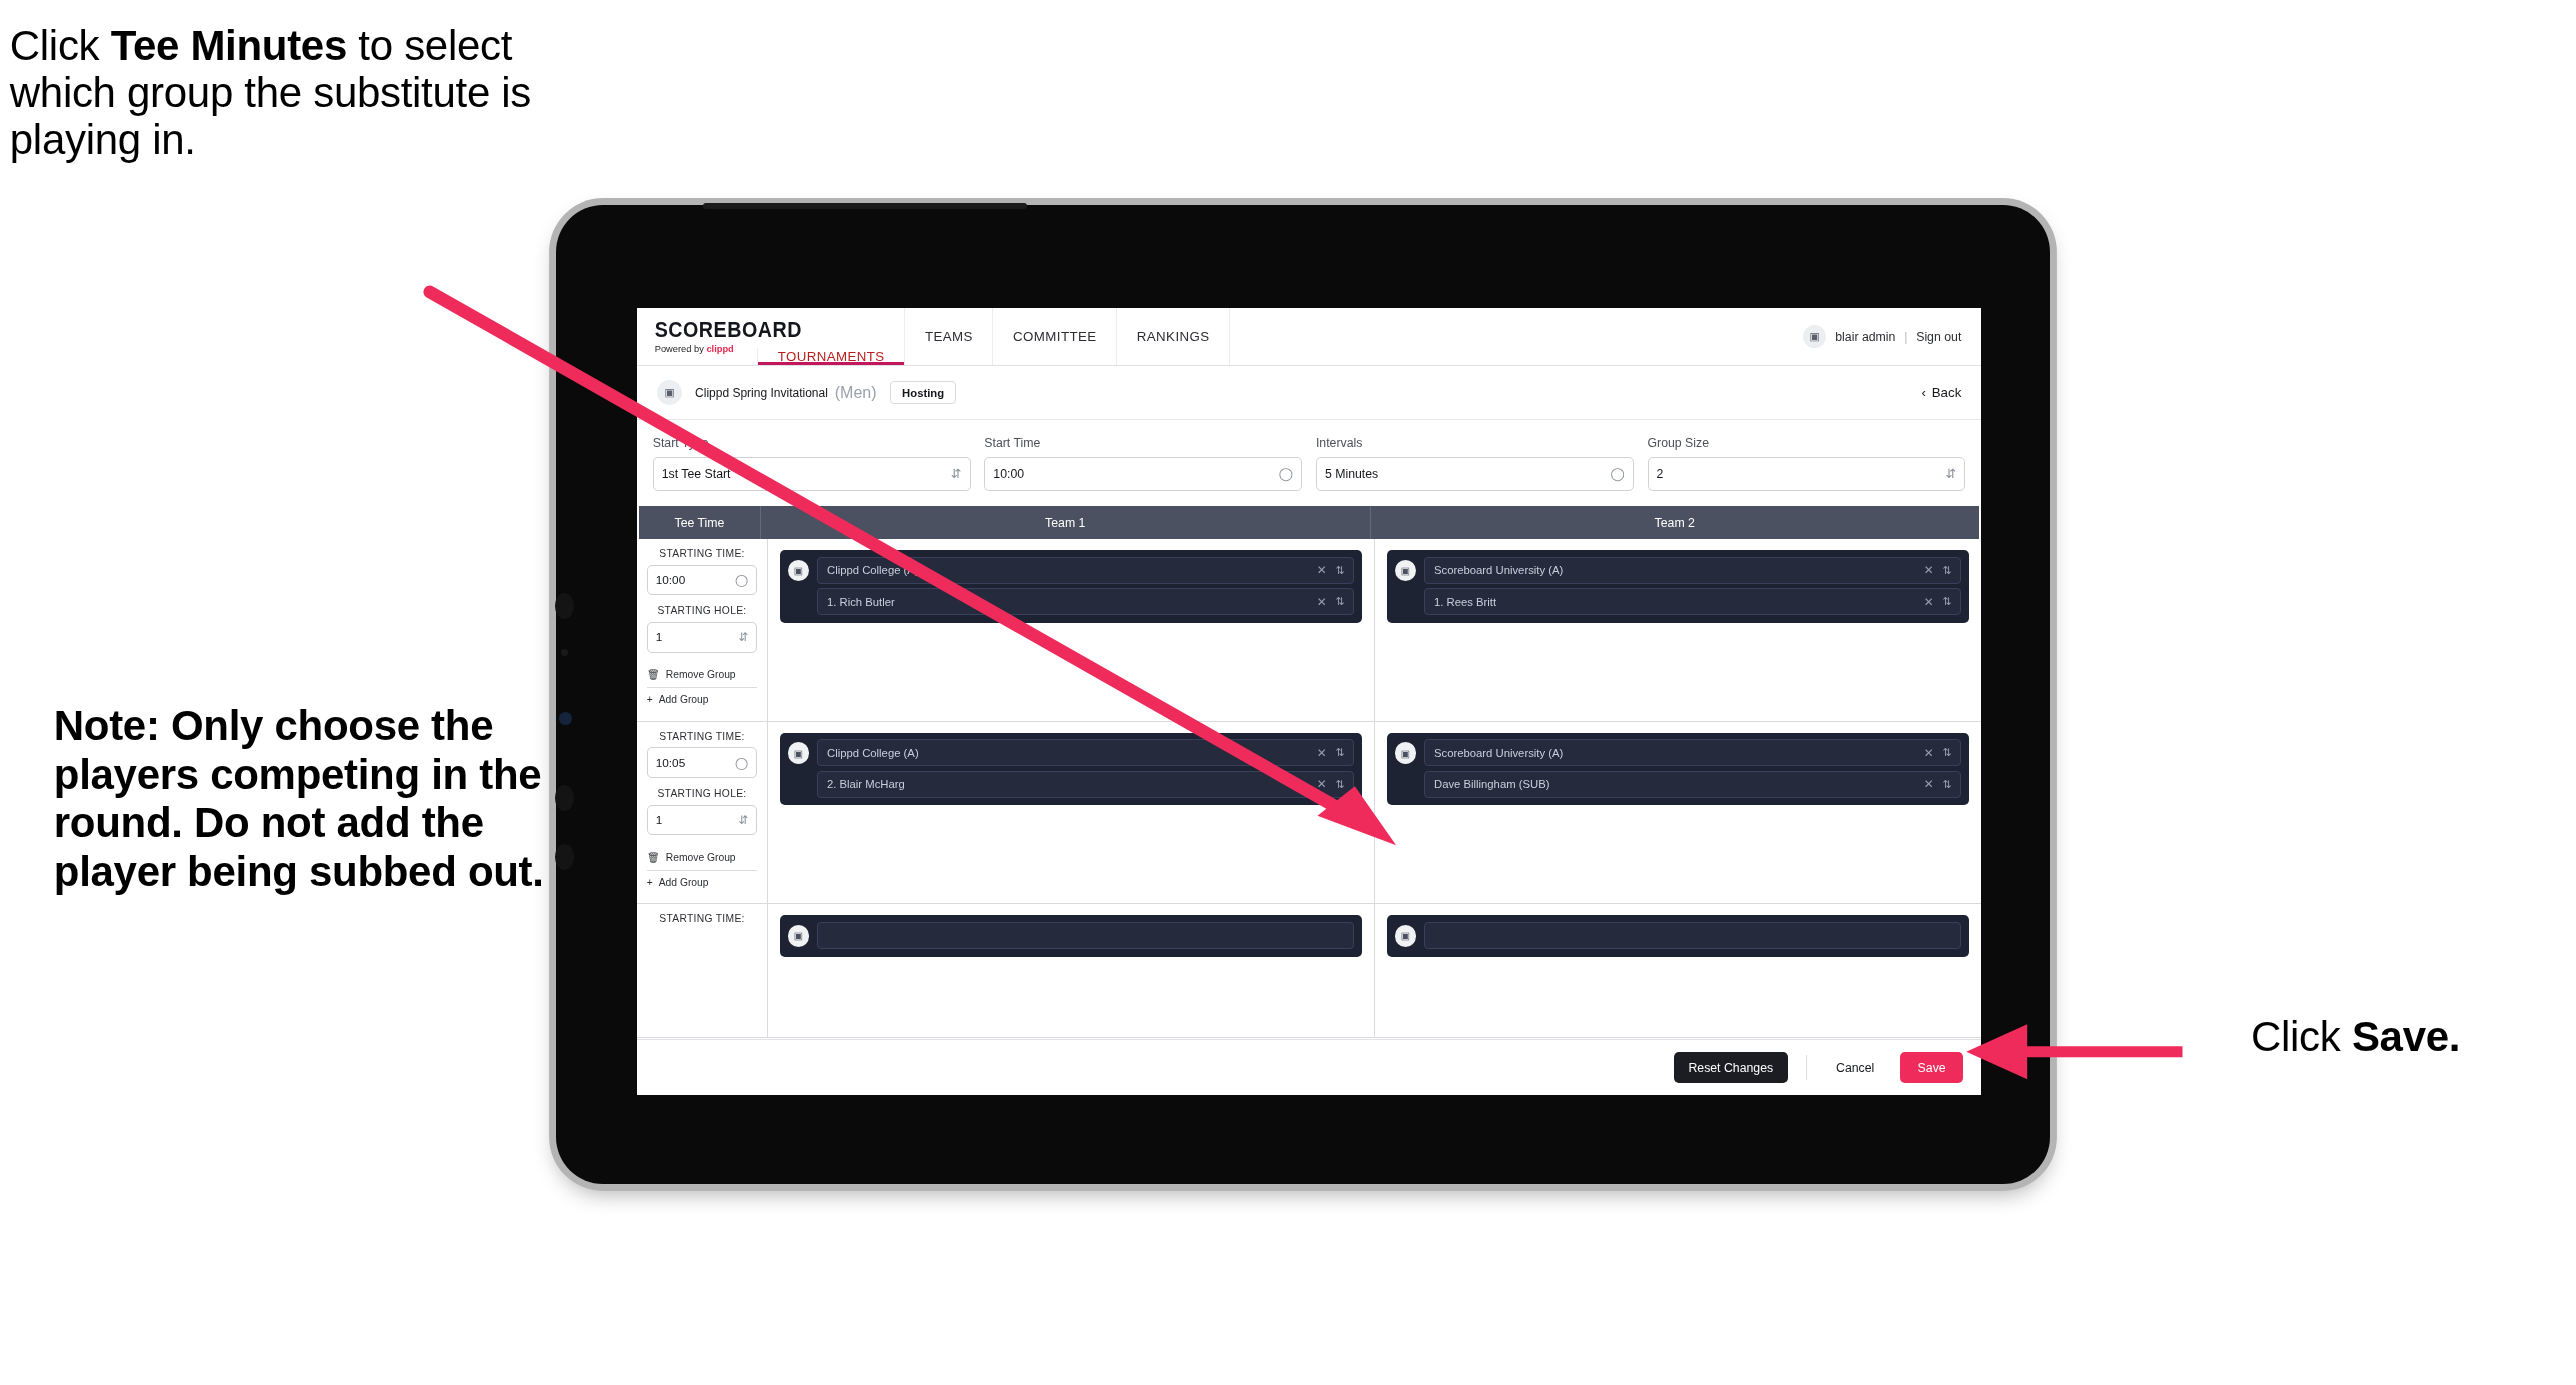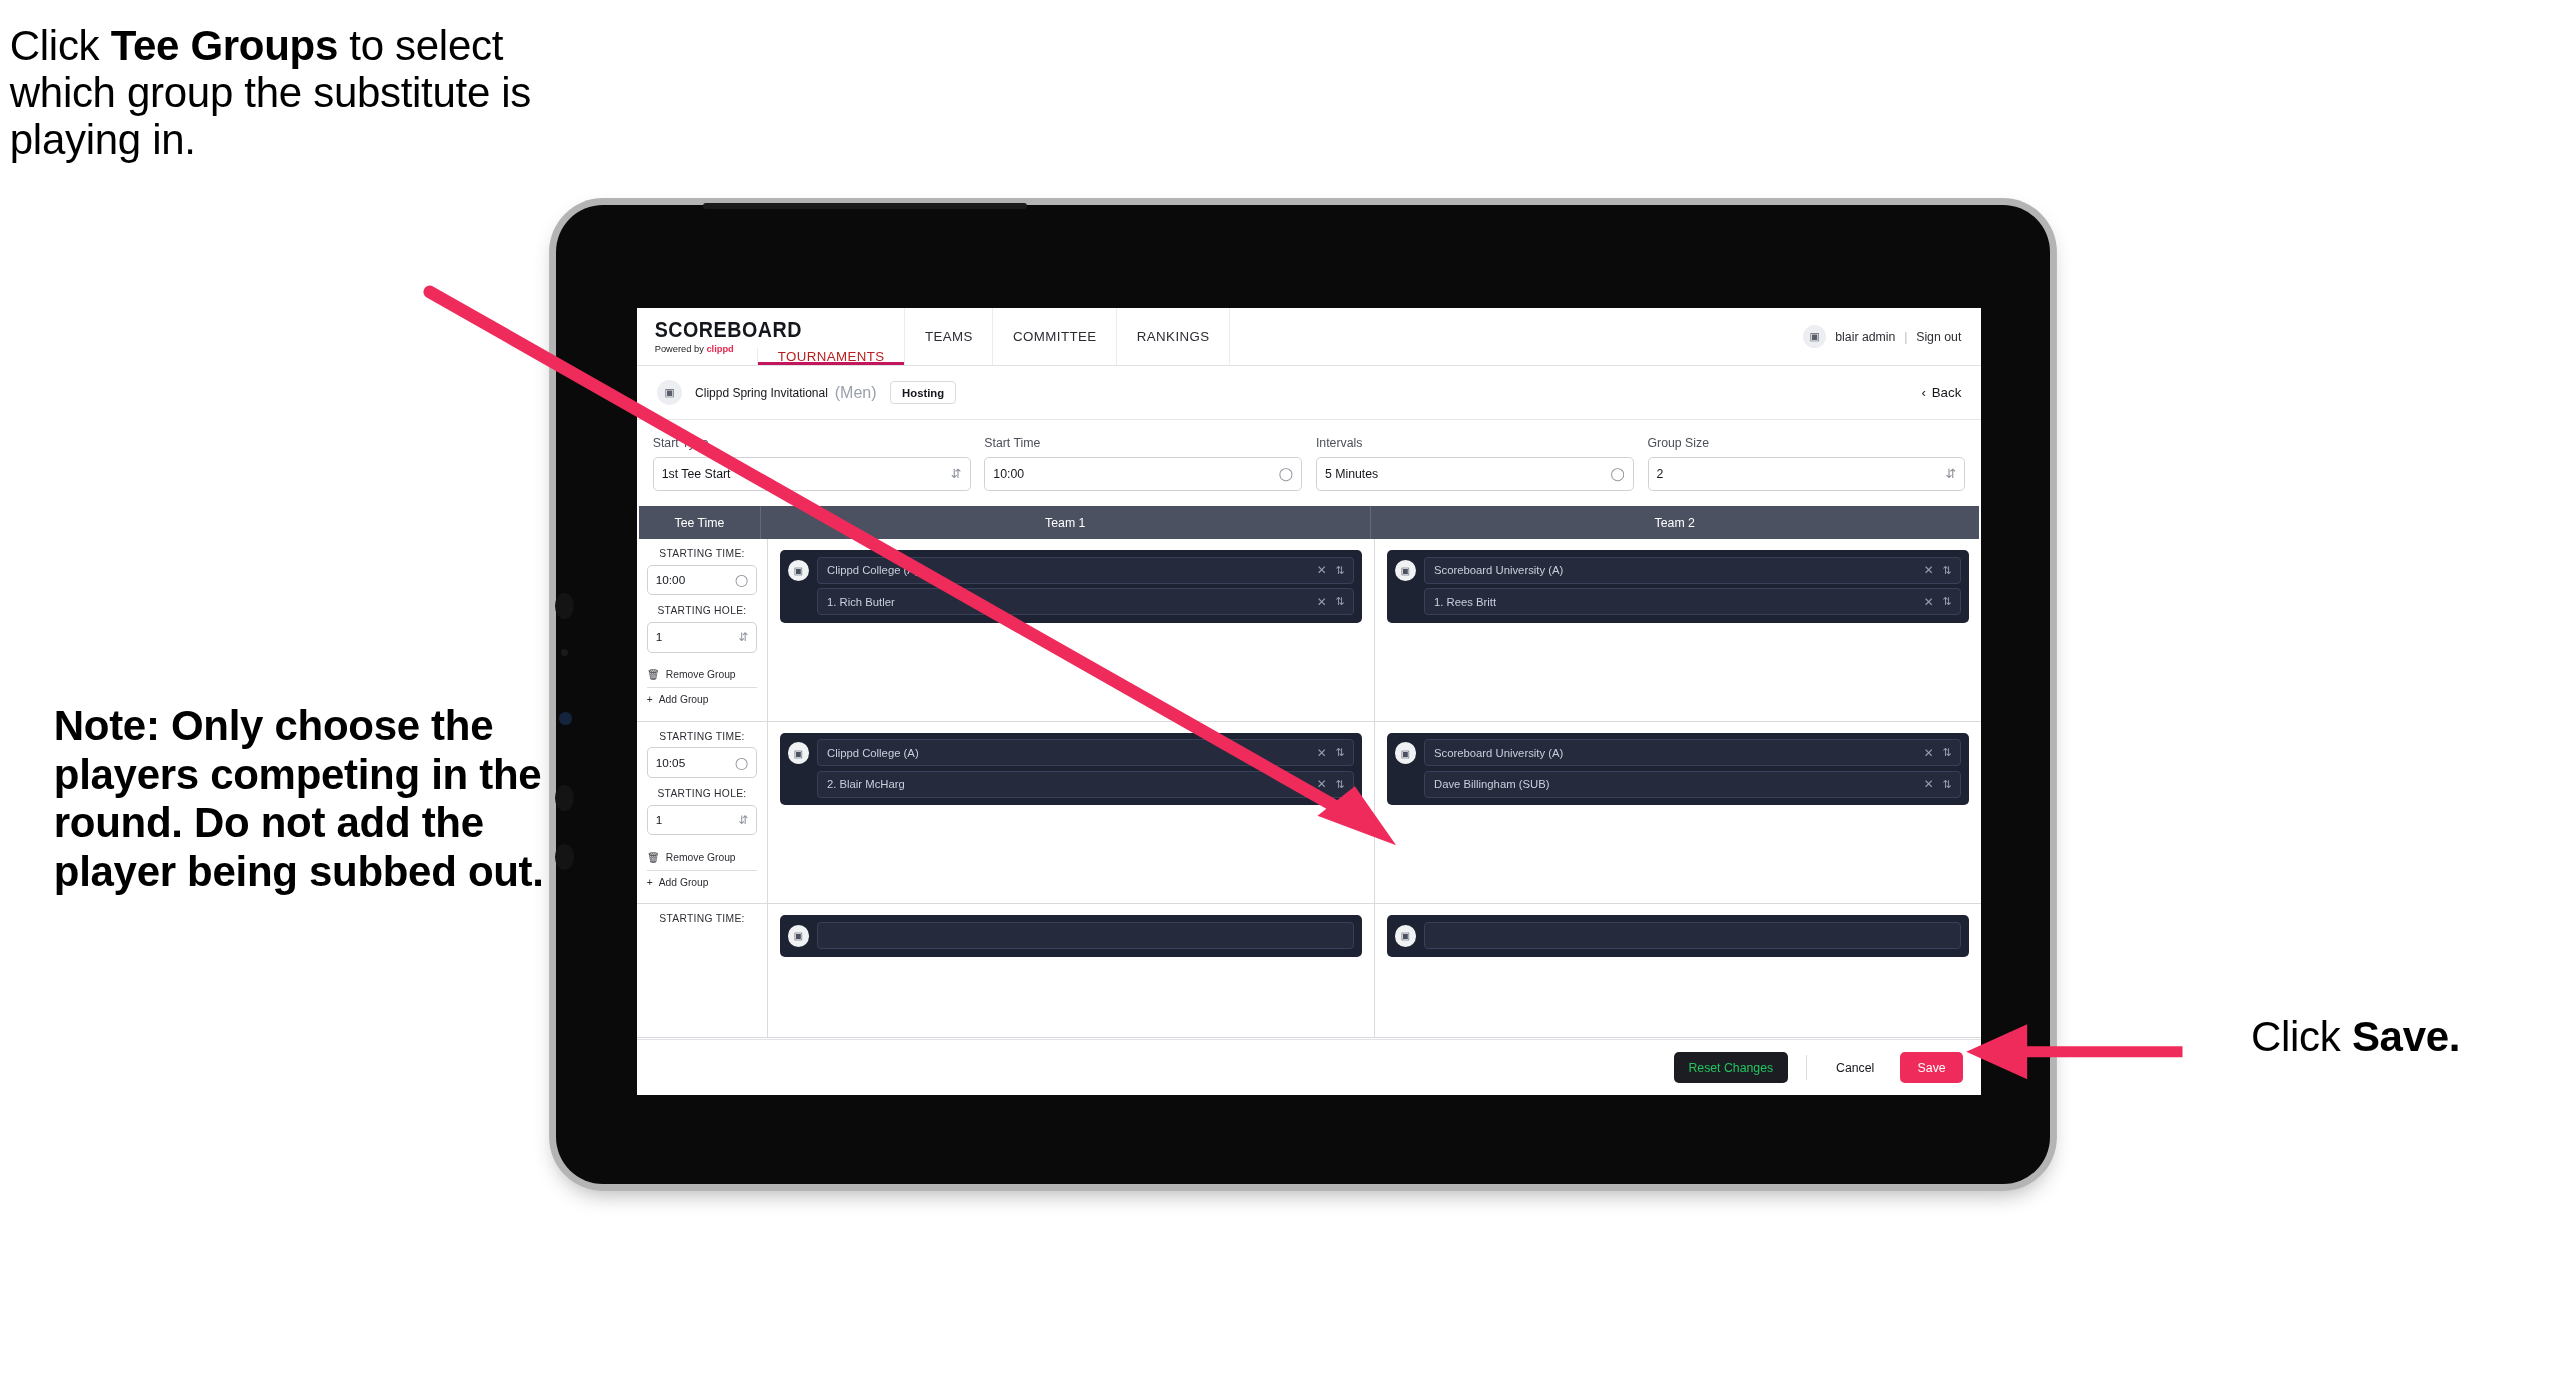--- a/index.html
+++ b/index.html
@@ -112,33 +112,33 @@
   .gc-row .nm{flex:1;}
   .gc-row .x{color:#9aa1b1;font-size:11.8px;margin-right:8.8px;cursor:pointer;}
   .gc-row .sp{color:#9aa1b1;font-size:10.8px;cursor:pointer;}
 
   
   #foot{
     position:absolute;left:0;right:0;bottom:0;height:55px;background:#fff;
     border-top:1px solid #e3e3e7;display:flex;align-items:center;justify-content:flex-end;
     padding-right:17.7px;gap:0;
   }
-  #btn-reset{background:#1b1d22;color:#22c55e;font-size:12.3px;border-radius:4.9px;padding:8.8px 14.7px;cursor:pointer;}
+  #btn-reset{background:#1b1d22;color:#ffffff;font-size:12.3px;border-radius:4.9px;padding:8.8px 14.7px;cursor:pointer;}
   #foot-div{width:1px;height:25.6px;background:#dcdde1;margin:0 17.7px;}
   #btn-cancel{font-size:12.3px;color:#14161c;padding:8.8px 11.8px;cursor:pointer;}
   #btn-save{background:#ef2b5b;color:#fff;font-size:12.3px;border-radius:4.9px;padding:8.8px 17.7px;margin-left:13.8px;cursor:pointer;}
 
   
   #arrows{position:absolute;left:0;top:0;width:2576px;height:1385px;pointer-events:none;}
 </style>
 </head>
 <body>
 
 <div class="anno" id="anno-top">
-  <span>Click </span><b>Tee Groups</b><span> to select which group the substitute is playing in.</span>
+  <span>Click </span><b>Tee Minutes</b><span> to select which group the substitute is playing in.</span>
 </div>
 
 <div class="anno" id="anno-note">Note: Only choose the players competing in the round. Do not add the player being subbed out.</div>
 
 <div class="anno" id="anno-save">
   <span>Click </span><b>Save.</b>
 </div>
 
 <div id="tablet">
   <div id="bd-top" class="bezel-dot"></div>

